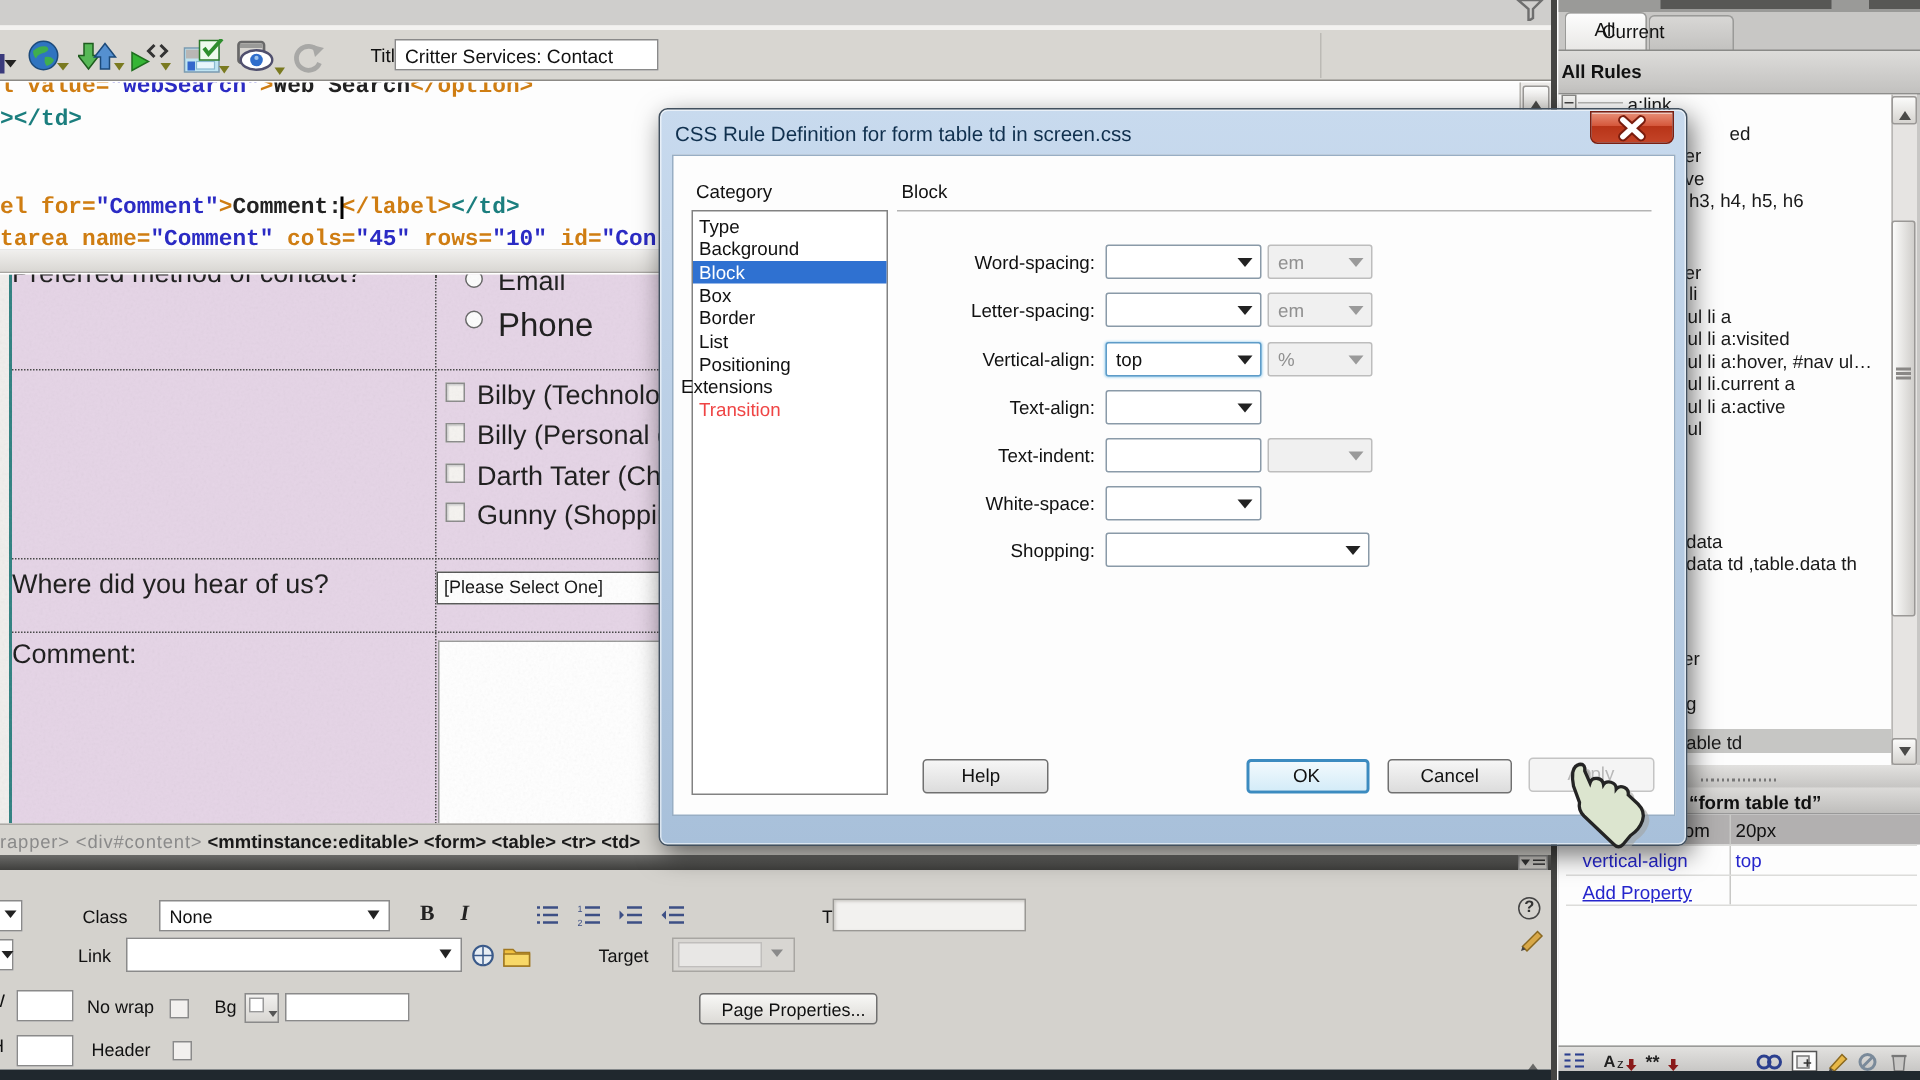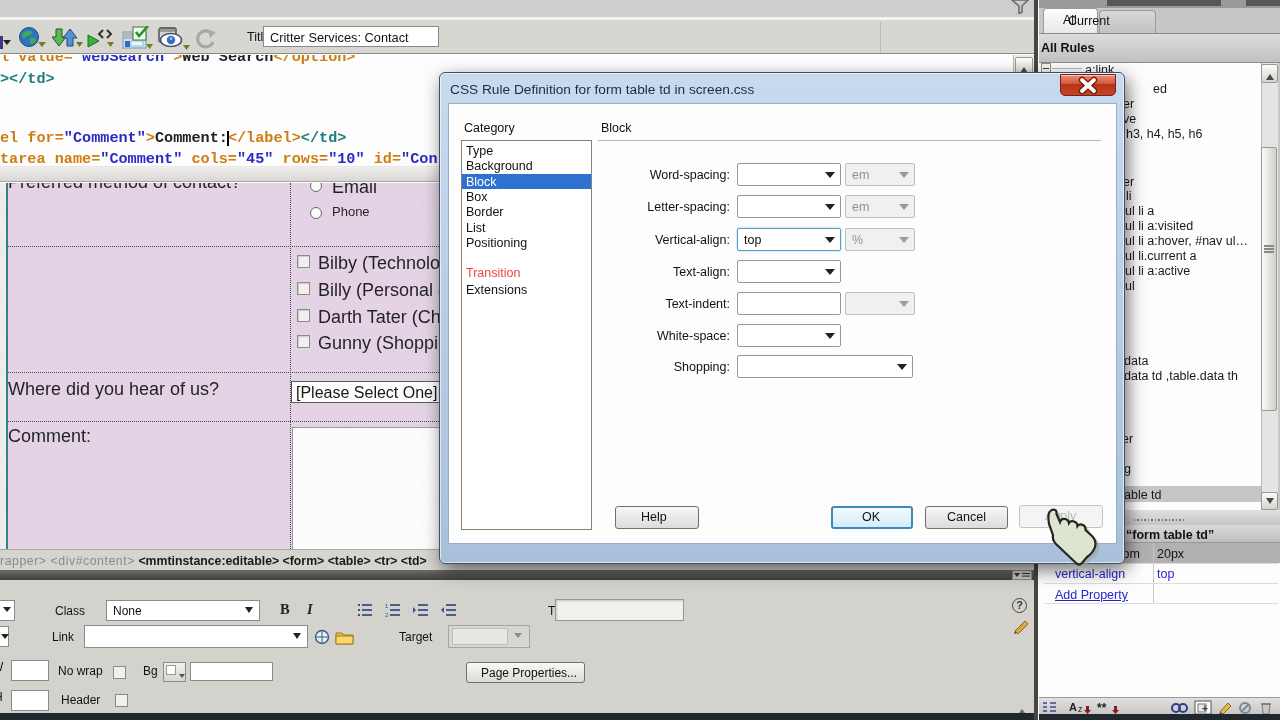--- a/index.html
+++ b/index.html
@@ -97,34 +97,34 @@
   <div class="abs" style="left:290px;top:0;width:1px;height:366px;border-left:1px dotted #444;"></div>
 
   <div class="abs" style="left:8px;top:63px;width:1005px;border-top:1px dotted #444;"></div>
   <div class="abs" style="left:8px;top:189px;width:1005px;border-top:1px dotted #444;"></div>
   <div class="abs" style="left:8px;top:238px;width:1005px;border-top:1px dotted #444;"></div>
 
   <div class="abs" style="left:8px;top:-11px;font-size:18px;color:#1a1a1a;">Preferred method of contact?</div>
   <div class="abs" style="left:310px;top:-3px;width:12px;height:12px;border-radius:50%;border:1px solid #666;background:#fdfdfd;"></div>
   <div class="abs" style="left:332px;top:-6px;font-size:18px;color:#1a1a1a;">Email</div>
   <div class="abs" style="left:310px;top:24px;width:12px;height:12px;border-radius:50%;border:1px solid #666;background:#fdfdfd;"></div>
-  <div class="abs" style="left:332px;top:21px;font-size:13px;color:#1a1a1a;">Phone</div>
+  <div class="abs" style="left:332px;top:21px;font-size:22px;color:#1a1a1a;">Phone</div>
 
   <div class="abs" style="left:297px;top:72px;width:13px;height:13px;border:1px solid #8a8a8a;background:#f5f3f0;box-shadow:inset 1px 1px 1px #ccc;"></div>
   <div class="abs" style="left:318px;top:70px;font-size:18px;color:#1a1a1a;">Bilby (Technology questions)</div>
   <div class="abs" style="left:297px;top:99px;width:13px;height:13px;border:1px solid #8a8a8a;background:#f5f3f0;box-shadow:inset 1px 1px 1px #ccc;"></div>
   <div class="abs" style="left:318px;top:97px;font-size:18px;color:#1a1a1a;">Billy (Personal questions)</div>
   <div class="abs" style="left:297px;top:126px;width:13px;height:13px;border:1px solid #8a8a8a;background:#f5f3f0;box-shadow:inset 1px 1px 1px #ccc;"></div>
   <div class="abs" style="left:318px;top:124px;font-size:18px;color:#1a1a1a;">Darth Tater (Ch questions)</div>
   <div class="abs" style="left:297px;top:152px;width:13px;height:13px;border:1px solid #8a8a8a;background:#f5f3f0;box-shadow:inset 1px 1px 1px #ccc;"></div>
   <div class="abs" style="left:318px;top:150px;font-size:18px;color:#1a1a1a;">Gunny (Shopping questions)</div>
 
   <div class="abs" style="left:8px;top:196px;font-size:18px;color:#1a1a1a;">Where did you hear of us?</div>
   <div class="abs" style="left:291px;top:198px;width:170px;height:22px;background:#fff;border:1px solid #555;"></div>
-  <div class="abs" style="left:296px;top:201px;font-size:16px;color:#111;">[Please Select One]</div>
+  <div class="abs" style="left:296px;top:201px;font-size:12px;color:#111;">[Please Select One]</div>
 
   <div class="abs" style="left:8px;top:243px;font-size:18px;color:#1a1a1a;">Comment:</div>
   <div class="abs" style="left:292px;top:244px;width:721px;height:122px;background:#fff;border-top:1px solid #999;border-left:1px solid #999;"></div>
 </div>
 
 <svg class="abs" style="left:0;top:183px;opacity:0.085;" width="1013" height="366">
   <filter id="nz" x="0" y="0" width="100%" height="100%">
     <feTurbulence type="fractalNoise" baseFrequency="0.55" numOctaves="2"></feTurbulence>
     <feColorMatrix type="saturate" values="0"></feColorMatrix>
   </filter>
@@ -357,21 +357,21 @@
 
 <div class="abs" style="left:461px;top:140px;width:131px;height:390px;background:#fff;border:1px solid #828282;"></div>
 <div class="abs" style="left:466px;top:144px;font-size:12.5px;color:#111;">Type</div>
 <div class="abs" style="left:466px;top:159px;font-size:12.5px;color:#111;">Background</div>
 <div class="abs" style="left:462px;top:174px;width:129px;height:15px;background:#2f71d1;"></div>
 <div class="abs" style="left:466px;top:175px;font-size:12.5px;color:#fff;">Block</div>
 <div class="abs" style="left:466px;top:190px;font-size:12.5px;color:#111;">Box</div>
 <div class="abs" style="left:466px;top:205px;font-size:12.5px;color:#111;">Border</div>
 <div class="abs" style="left:466px;top:221px;font-size:12.5px;color:#111;">List</div>
 <div class="abs" style="left:466px;top:236px;font-size:12.5px;color:#111;">Positioning</div>
-<div class="abs" style="left:466px;top:251px;font-size:12.5px;color:#111;margin-top:32px;">Extensions</div>
+<div class="abs" style="left:454px;top:251px;font-size:12.5px;color:#111;">Extensions</div>
 <div class="abs" style="left:466px;top:266px;font-size:12.5px;color:#ef4444;">Transition</div>
 
 <div id="rows">
     <div class="abs" style="left:530px;top:168px;width:200px;text-align:right;font-size:12.5px;color:#111;">Word-spacing:</div>
     <div class="abs" style="left:737px;top:163px;width:104px;height:23px;background:#fff;border:1px solid #8a9aa8;border-radius:2px;"></div>
     <div class="abs" style="left:825px;top:172px;width:0;height:0;border:5px solid transparent;border-top:6px solid #222;"></div>
     <div class="abs" style="left:845px;top:163px;width:70px;height:23px;background:#f0f0f0;border:1px solid #bdbdbd;border-radius:2px;"></div>
     <div class="abs" style="left:899px;top:172px;width:0;height:0;border:5px solid transparent;border-top:6px solid #9a9a9a;"></div>
     <div class="abs" style="left:852px;top:168px;font-size:12.5px;color:#909090;">em</div>
     <div class="abs" style="left:530px;top:200px;width:200px;text-align:right;font-size:12.5px;color:#111;">Letter-spacing:</div>

